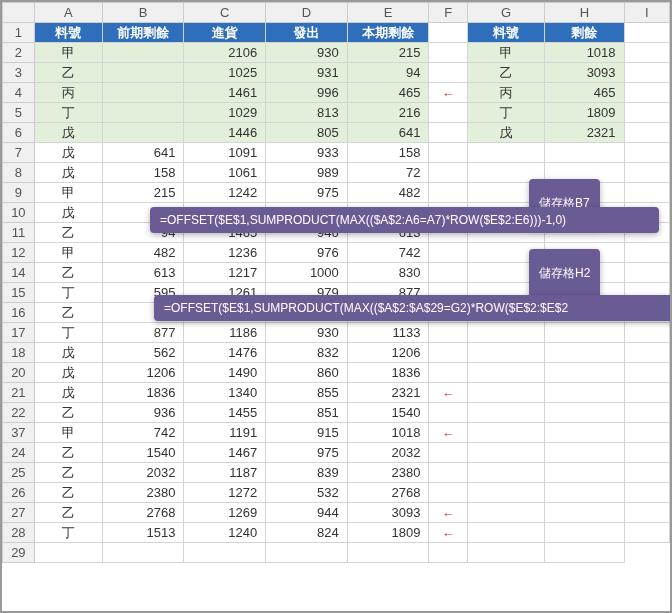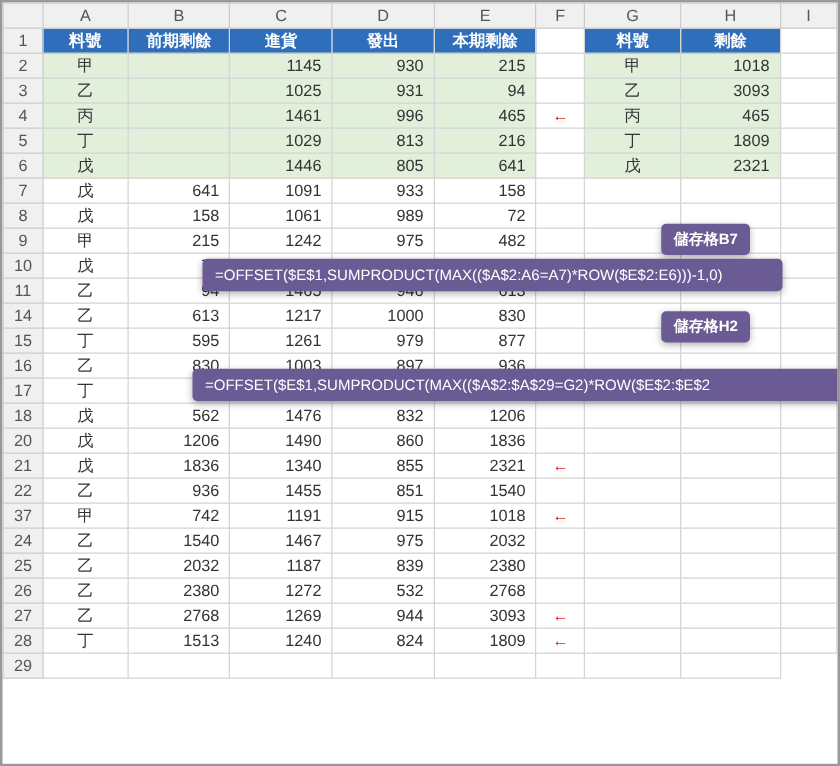--- a/index.html
+++ b/index.html
@@ -10,21 +10,21 @@
 .colhdr{background:#f0f0f0;color:#555;font-weight:400;text-align:center;border:1px solid #ccc;width:65px}
 .rowhdr{background:#f0f0f0;color:#555;text-align:center;width:28px;border:1px solid #ccc}
 .corner{background:#f0f0f0;width:28px;border:1px solid #ccc}
 .th{background:#2f6eba;color:#fff;font-weight:700}
 .th2{background:#2f6eba;color:#fff;font-weight:700}
 .green{background:#e2efda}
 .num{text-align:right;padding-right:8px}
 .narrow{width:28px}
 .arrow{color:#d22;font-weight:700}
 .callout{position:absolute;background:#6b5b95;color:#fff;border-radius:4px;padding:6px 10px;font-size:12px;box-shadow:0 2px 6px rgba(0,0,0,.3)}
-.badge{position:absolute;background:#6b5b95;color:#fff;border-radius:4px;padding:4px 10px;font-weight:700;font-size:12px;box-shadow:0 2px 6px rgba(0,0,0,.3)}
+.badge{position:absolute;background:#6b5b95;color:#fff;border-radius:4px;padding:16px 10px;font-weight:400;font-size:12px;box-shadow:0 2px 6px rgba(0,0,0,.3)}
 .wA{width:60px}.wB{width:72px}.wC{width:72px}.wD{width:72px}.wE{width:72px}.wF{width:34px}.wG{width:68px}.wH{width:70px}.wI{width:40px}
 </style>
 </head>
 <body>
 
 <div class="grid">
 <div class="row">
   <div class="cell corner"></div>
   <div class="cell colhdr wA">A</div>
   <div class="cell colhdr wB">B</div>
@@ -45,21 +45,21 @@
       <div class="cell th">本期剩餘</div>
       <div class="cell narrow"></div>
       <div class="cell th2">料號</div>
       <div class="cell th2">剩餘</div>
       <div class="cell"></div>
     </div>
     <div class="row">
       <div class="cell rowhdr">2</div>
       <div class="cell green">甲</div>
       <div class="cell num green"></div>
-      <div class="cell num green">1145</div>
+      <div class="cell num green">2106</div>
       <div class="cell num green">930</div>
       <div class="cell num green">215</div>
       <div class="cell narrow arrow"></div>
       <div class="cell green">甲</div>
       <div class="cell num green">1018</div>
       <div class="cell"></div>
     </div>
     <div class="row">
       <div class="cell rowhdr">3</div>
       <div class="cell green">乙</div>
@@ -162,20 +162,32 @@
       <div class="cell num">94</div>
       <div class="cell num">1465</div>
       <div class="cell num">946</div>
       <div class="cell num">613</div>
       <div class="cell narrow arrow"></div>
       <div class="cell"></div>
       <div class="cell"></div>
       <div class="cell"></div>
     </div>
     <div class="row">
+      <div class="cell rowhdr">12</div>
+      <div class="cell">甲</div>
+      <div class="cell num">482</div>
+      <div class="cell num">1236</div>
+      <div class="cell num">976</div>
+      <div class="cell num">742</div>
+      <div class="cell narrow arrow"></div>
+      <div class="cell"></div>
+      <div class="cell"></div>
+      <div class="cell"></div>
+    </div>
+    <div class="row">
       <div class="cell rowhdr">14</div>
       <div class="cell">乙</div>
       <div class="cell num">613</div>
       <div class="cell num">1217</div>
       <div class="cell num">1000</div>
       <div class="cell num">830</div>
       <div class="cell narrow arrow"></div>
       <div class="cell"></div>
       <div class="cell"></div>
       <div class="cell"></div>
@@ -343,15 +355,15 @@
       <div class="cell"></div>
       <div class="cell"></div>
       <div class="cell"></div>
       <div class="cell"></div>
       <div class="cell"></div>
       <div class="cell"></div>
     </div>
 </div>
 
 <div class="badge" style="left:527px;top:177px">儲存格B7</div>
-<div class="callout" style="left:160px;top:205px;width:464px">=OFFSET($E$1,SUMPRODUCT(MAX(($A$2:A6=A7)*ROW($E$2:E6)))-1,0)</div>
+<div class="callout" style="left:148px;top:205px;width:509px">=OFFSET($E$1,SUMPRODUCT(MAX(($A$2:A6=A7)*ROW($E$2:E6)))-1,0)</div>
 <div class="badge" style="left:527px;top:247px">儲存格H2</div>
 <div class="callout" style="left:152px;top:293px;width:589px">=OFFSET($E$1,SUMPRODUCT(MAX(($A$2:$A$29=G2)*ROW($E$2:$E$2</div>
 
 </body></html>

